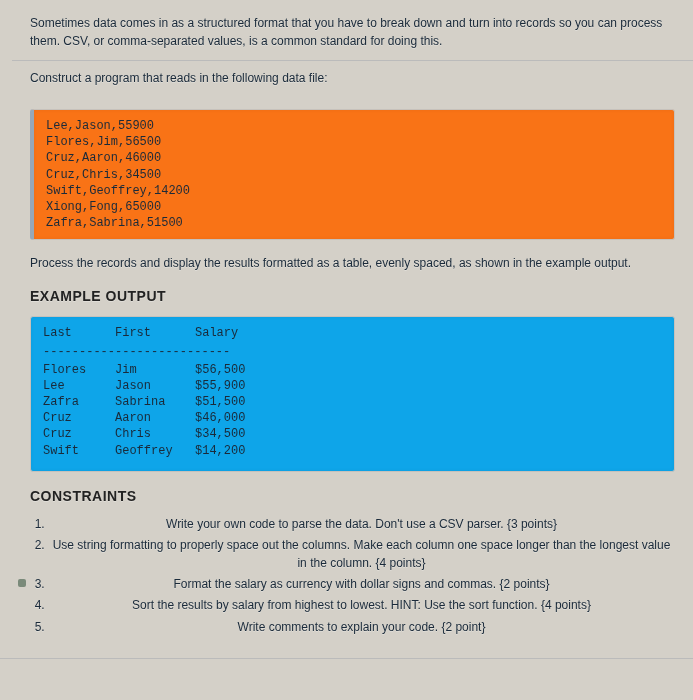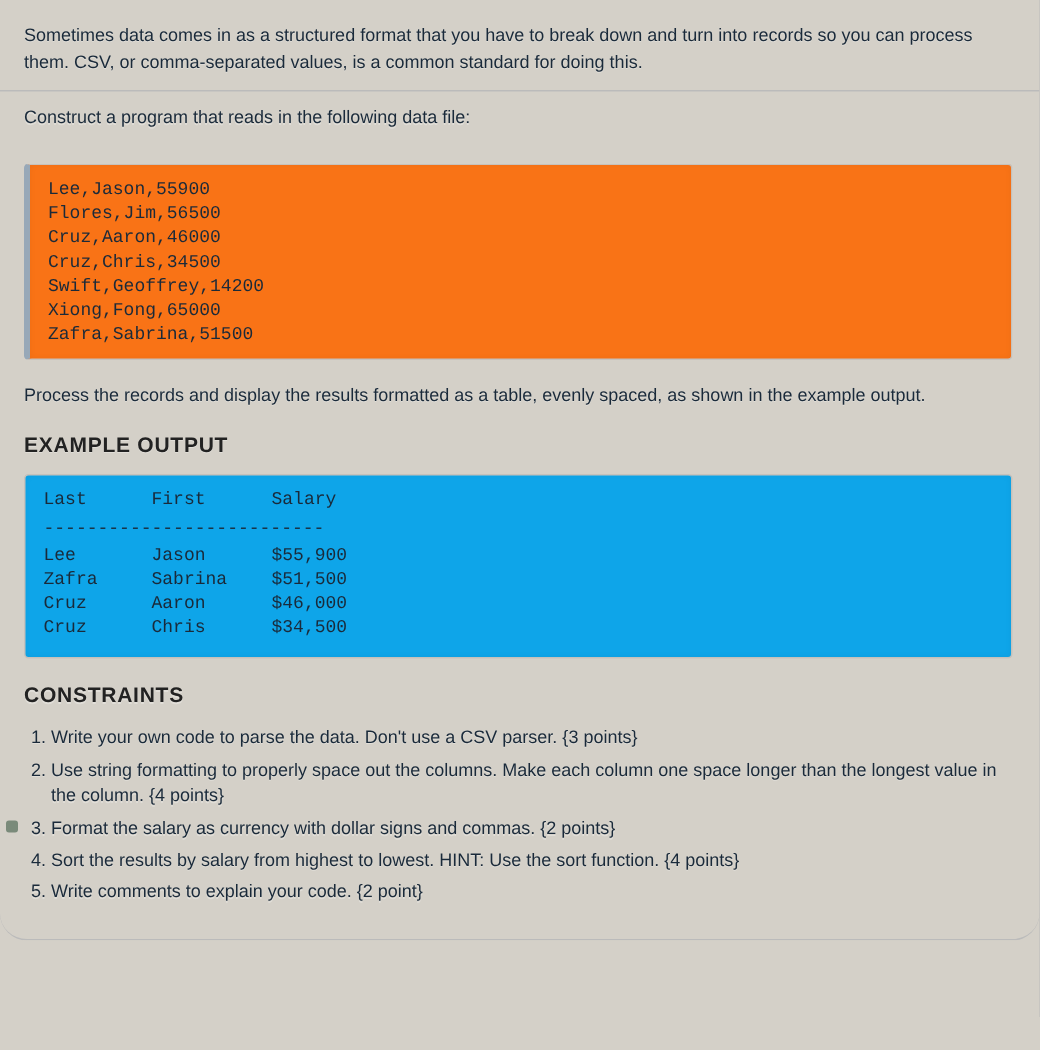--- a/index.html
+++ b/index.html
@@ -5,24 +5,23 @@
   body {
     margin: 0;
     padding: 0;
     background: #d4d0c8;
     font-family: Verdana, Geneva, sans-serif;
     font-size: 12px;
     color: #1a2a3a;
     width: 693px;
   }
   .sheet {
-    padding: 14px 18px 18px 16px;
+    padding: 14px 18px 18px 30px;
     border-bottom: 1px solid #bbb;
     box-sizing: border-box;
-    border-radius: 18px;
   }
   .intro {
     line-height: 1.5;
     margin-bottom: 10px;
     text-shadow: 0 1px 0 rgba(255,255,255,0.3);
   }
   hr.sep {
     border: none;
     border-top: 1px solid #bbb;
     margin: 10px -18px 10px -18px;
@@ -73,20 +72,21 @@
   .col-last { width: 72px; display: inline-block; }
   .col-first { width: 80px; display: inline-block; }
   .col-salary { display: inline-block; }
   .dashrow {
     letter-spacing: 0;
     margin: 2px 0 2px 0;
   }
   .constraints ol {
     margin: 10px 0 0 0;
     padding-left: 18px;
+    text-align: center;
   }
   .constraints li {
     margin-bottom: 4px;
     line-height: 1.45;
     text-shadow: 0 1px 0 rgba(255,255,255,0.3);
   }
   .li3-mark {
     position: relative;
   }
   .li3-mark::before {
@@ -122,24 +122,26 @@
   <div class="proc">Process the records and display the results formatted as a table, evenly spaced, as shown in the example output.</div>
 
   <h4 class="section">EXAMPLE OUTPUT</h4>
 
   <div class="outbox">
     <div>
       <span class="col-last">Last</span><span class="col-first">First</span><span class="col-salary">Salary</span>
     </div>
     <div class="dashrow">--------------------------</div>
     <div id="outrows">
+        <div><span class="col-last">Flores</span><span class="col-first">Jim</span><span class="col-salary">$56,500</span></div>
         <div><span class="col-last">Lee</span><span class="col-first">Jason</span><span class="col-salary">$55,900</span></div>
         <div><span class="col-last">Zafra</span><span class="col-first">Sabrina</span><span class="col-salary">$51,500</span></div>
         <div><span class="col-last">Cruz</span><span class="col-first">Aaron</span><span class="col-salary">$46,000</span></div>
         <div><span class="col-last">Cruz</span><span class="col-first">Chris</span><span class="col-salary">$34,500</span></div>
+        <div><span class="col-last">Swift</span><span class="col-first">Geoffrey</span><span class="col-salary">$14,200</span></div>
       </div>
   </div>
 
   <h4 class="section">CONSTRAINTS</h4>
 
   <div class="constraints">
     <ol id="clist">
         <li>Write your own code to parse the data. Don't use a CSV parser. {3 points}</li>
         <li>Use string formatting to properly space out the columns. Make each column one space longer than the longest value in the column. {4 points}</li>
         <li class="li3-mark">Format the salary as currency with dollar signs and commas. {2 points}</li>

